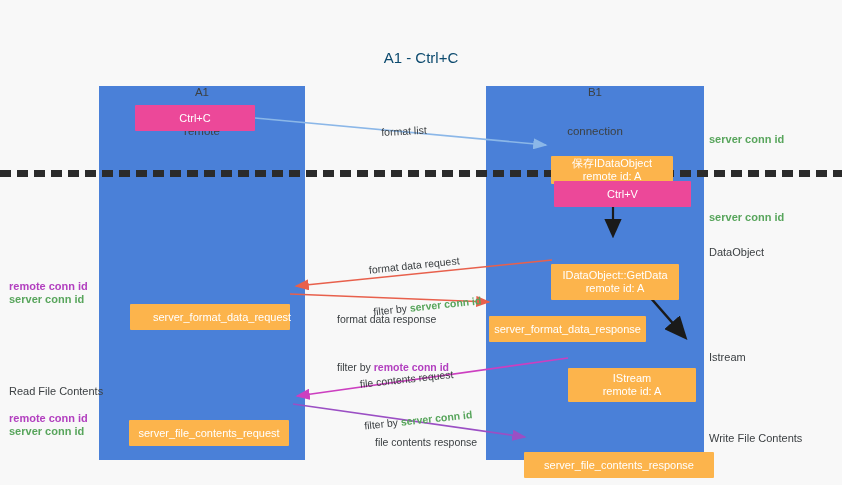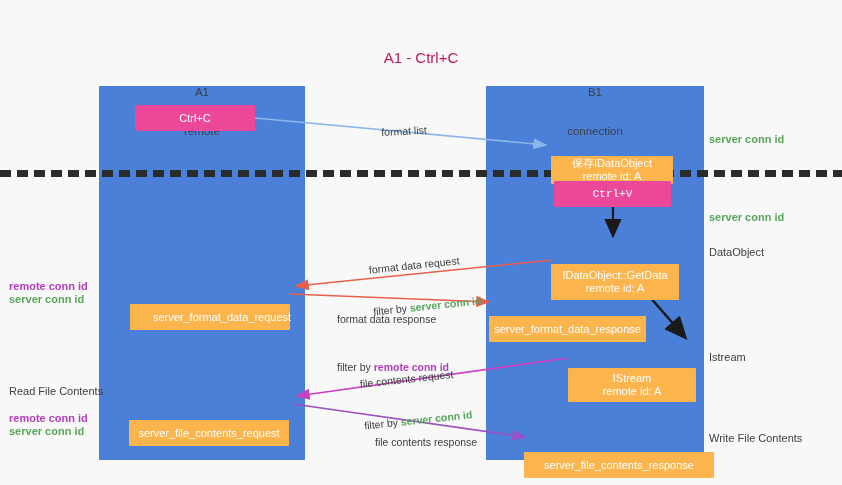--- a/index.html
+++ b/index.html
@@ -21,21 +21,21 @@
     width: 842px;
     height: 485px;
   }
 
   
   .title-block {
     position: absolute;
     left: 0; top: 8px;
     width: 842px;
     text-align: center;
-    color: #be185d;
+    color: #0c4a6e;
     font-size: 15px;
     line-height: 20px;
     white-space: pre;
   }
 
   
   .col-head {
     position: absolute;
     text-align: center;
     color: #3c4043;
@@ -157,21 +157,21 @@
 
 <div class="node green" style="left:135px; top:105px; width:120px; height:26px;">
   <span>Ctrl+C</span>
 </div>
 
 <div class="node orange" style="left:551px; top:128px; width:122px; height:28px; flex-direction:column;">
   <span>保存IDataObject</span>
   <span>remote id: A</span>
 </div>
 
-<div class="node green" style="left:554px; top:181px; width:117px; height:26px;font-family:Liberation Mono, monospace;">
+<div class="node green" style="left:554px; top:181px; width:137px; height:26px;">
   <span>Ctrl+V</span>
 </div>
 
 <div class="node orange" style="left:551px; top:236px; width:128px; height:36px; flex-direction:column;">
   <span>IDataObject::GetData</span>
   <span>remote id: A</span>
 </div>
 
 <div class="node orange" style="left:568px; top:340px; width:128px; height:34px; flex-direction:column;">
   <span>IStream</span>

